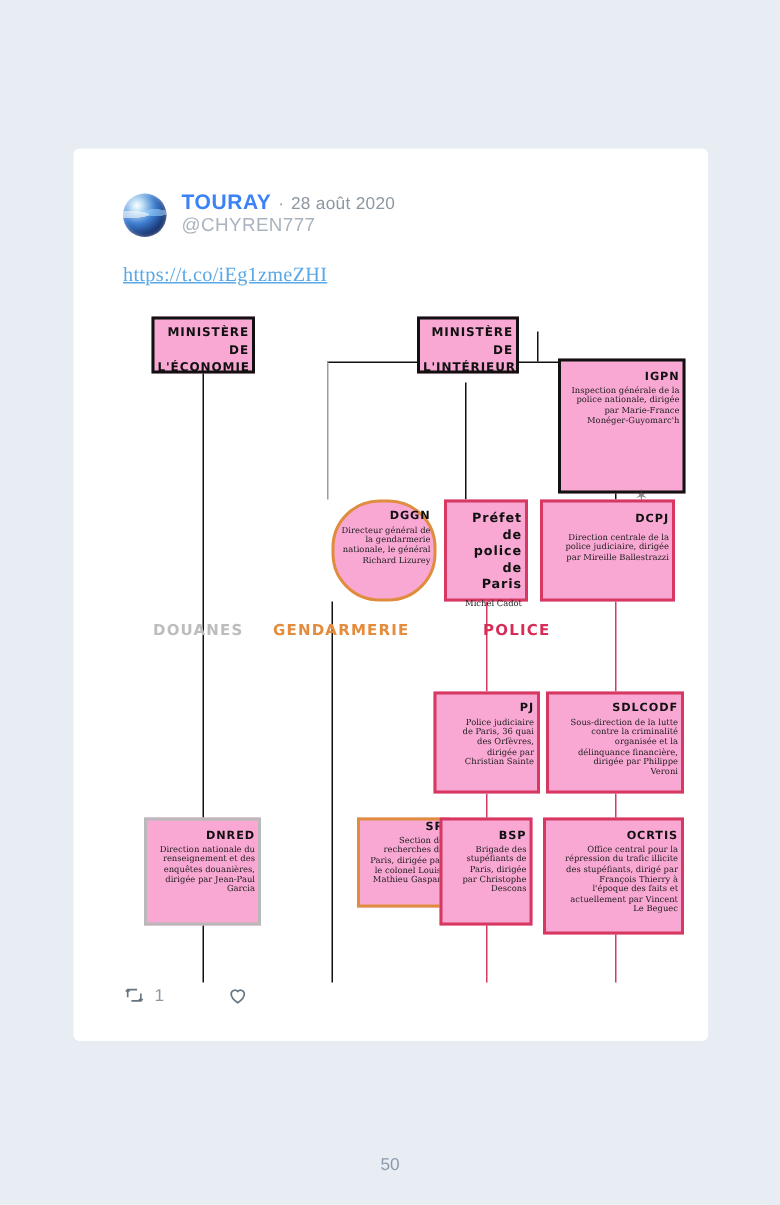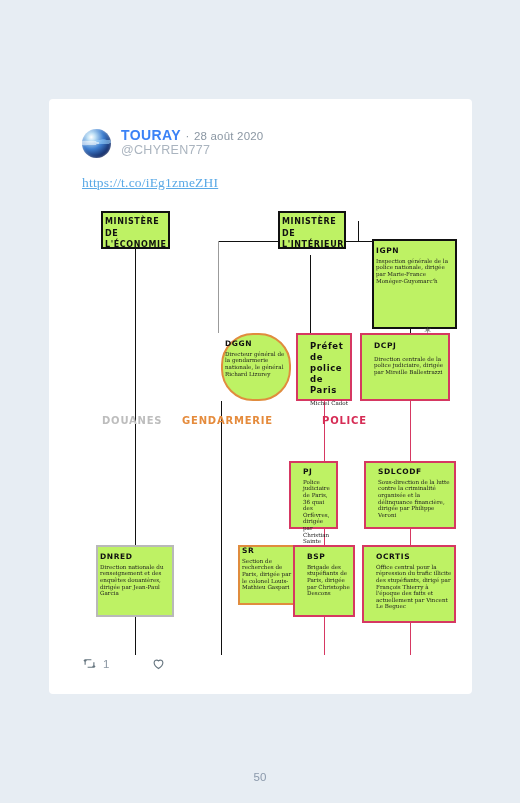--- a/index.html
+++ b/index.html
@@ -64,23 +64,23 @@
     width: 375px; height: 435px;
   }
   .ln { position: absolute; background: #111; }
   .ln.v { width: 1px; }
   .ln.h { height: 1px; }
   .ln.gray { background: #9b9b9b; }
   .ln.pink { background: #d63862; }
 
   .box {
     position: absolute;
-    background: #bef264;
+    background: #f9a8d4;
     border: 2px solid #111;
-    text-align: left;
+    text-align: right;
     padding: 3px 2px;
     line-height: 1.18;
   }
   .box .ttl {
     font-weight: bold;
     font-size: 7.5px;
     letter-spacing: .6px;
     color: #111;
     margin-bottom: 2px;
     font-family: "DejaVu Sans", sans-serif;
@@ -199,21 +199,21 @@
 
       <div class="box pink" style="left:278px; top:126px; width:90px; height:68px; padding-top:7px;">
         <div class="ttl">DCPJ</div>
         <div class="desc" style="margin-top:5px">Direction centrale de la police judiciaire, dirigée par Mireille Ballestrazzi</div>
       </div>
 
       <div class="catlabel cat-douanes" style="left:20px; top:208px;">DOUANES</div>
       <div class="catlabel cat-gend" style="left:100px; top:208px;">GENDARMERIE</div>
       <div class="catlabel cat-police" style="left:240px; top:208px;">POLICE</div>
 
-      <div class="box pink" style="left:207px; top:254px; width:49px; height:68px; padding-top:5px;">
+      <div class="box pink" style="left:207px; top:254px; width:71px; height:68px; padding-top:5px;">
         <div class="ttl">PJ</div>
         <div class="desc">Police judiciaire de Paris, 36 quai des Orfèvres, dirigée par Christian Sainte</div>
       </div>
 
       <div class="box pink" style="left:282px; top:254px; width:92px; height:68px; padding-top:5px;">
         <div class="ttl">SDLCODF</div>
         <div class="desc">Sous-direction de la lutte contre la criminalité organisée et la délinquance financière, dirigée par Philippe Veroni</div>
       </div>
 
       <div class="box gray" style="left:14px; top:338px; width:78px; height:72px; padding-top:6px;">

